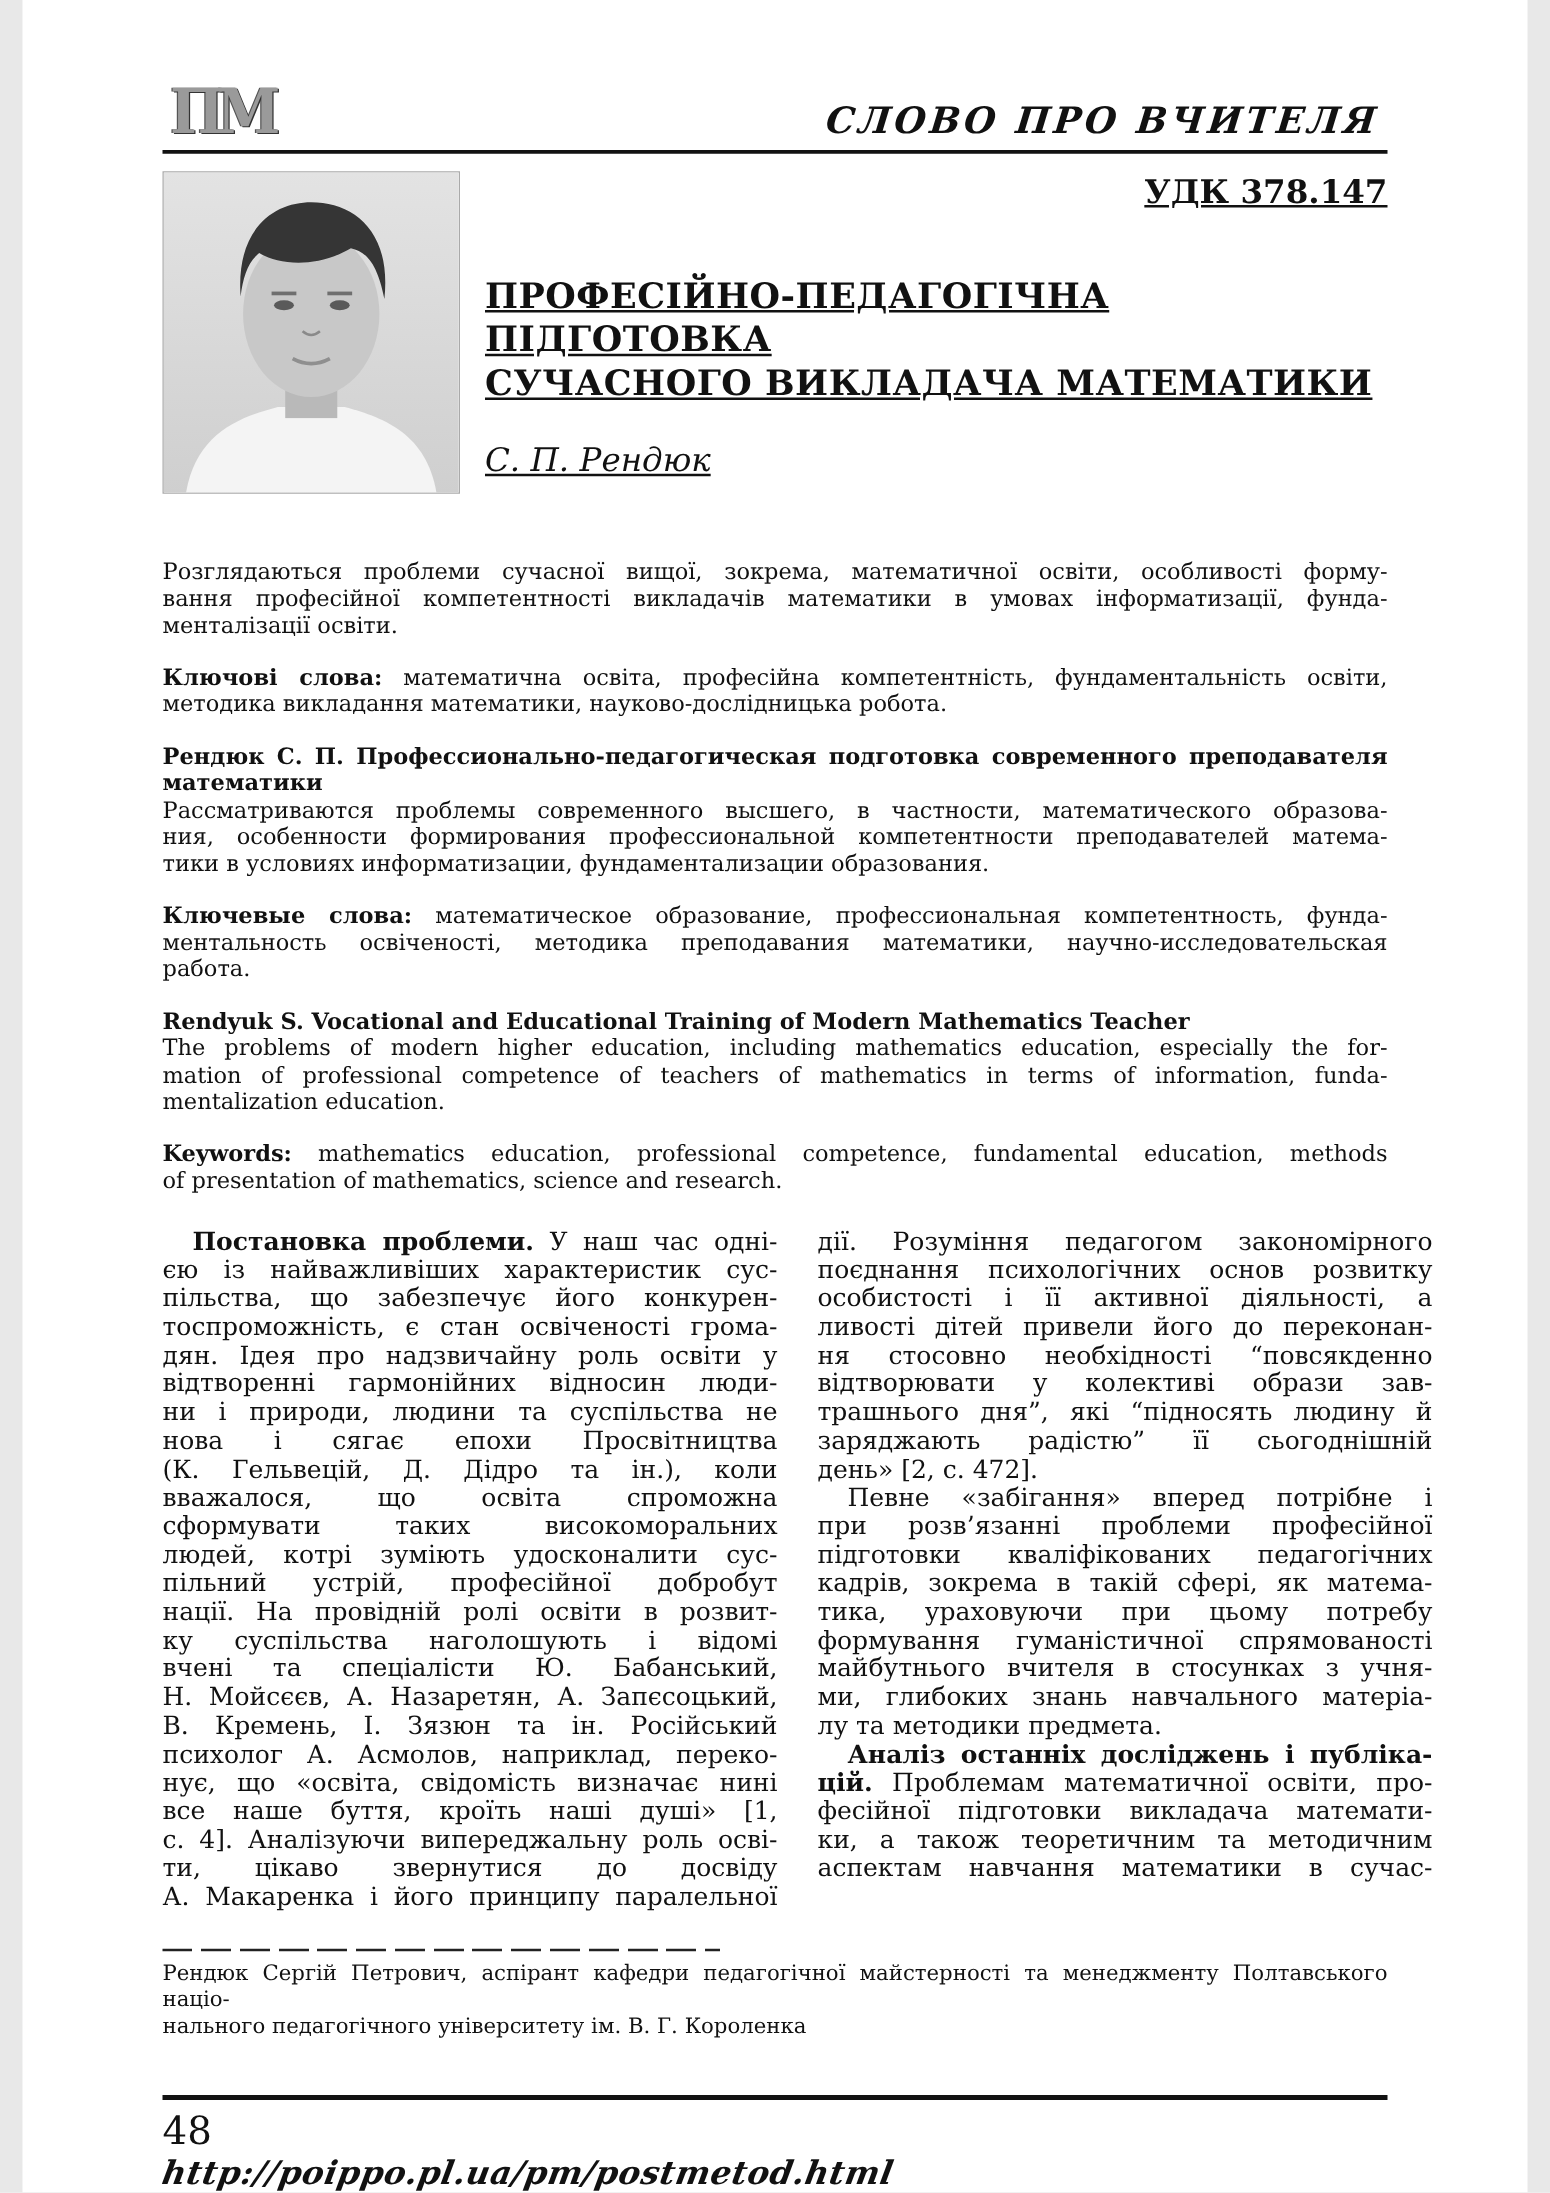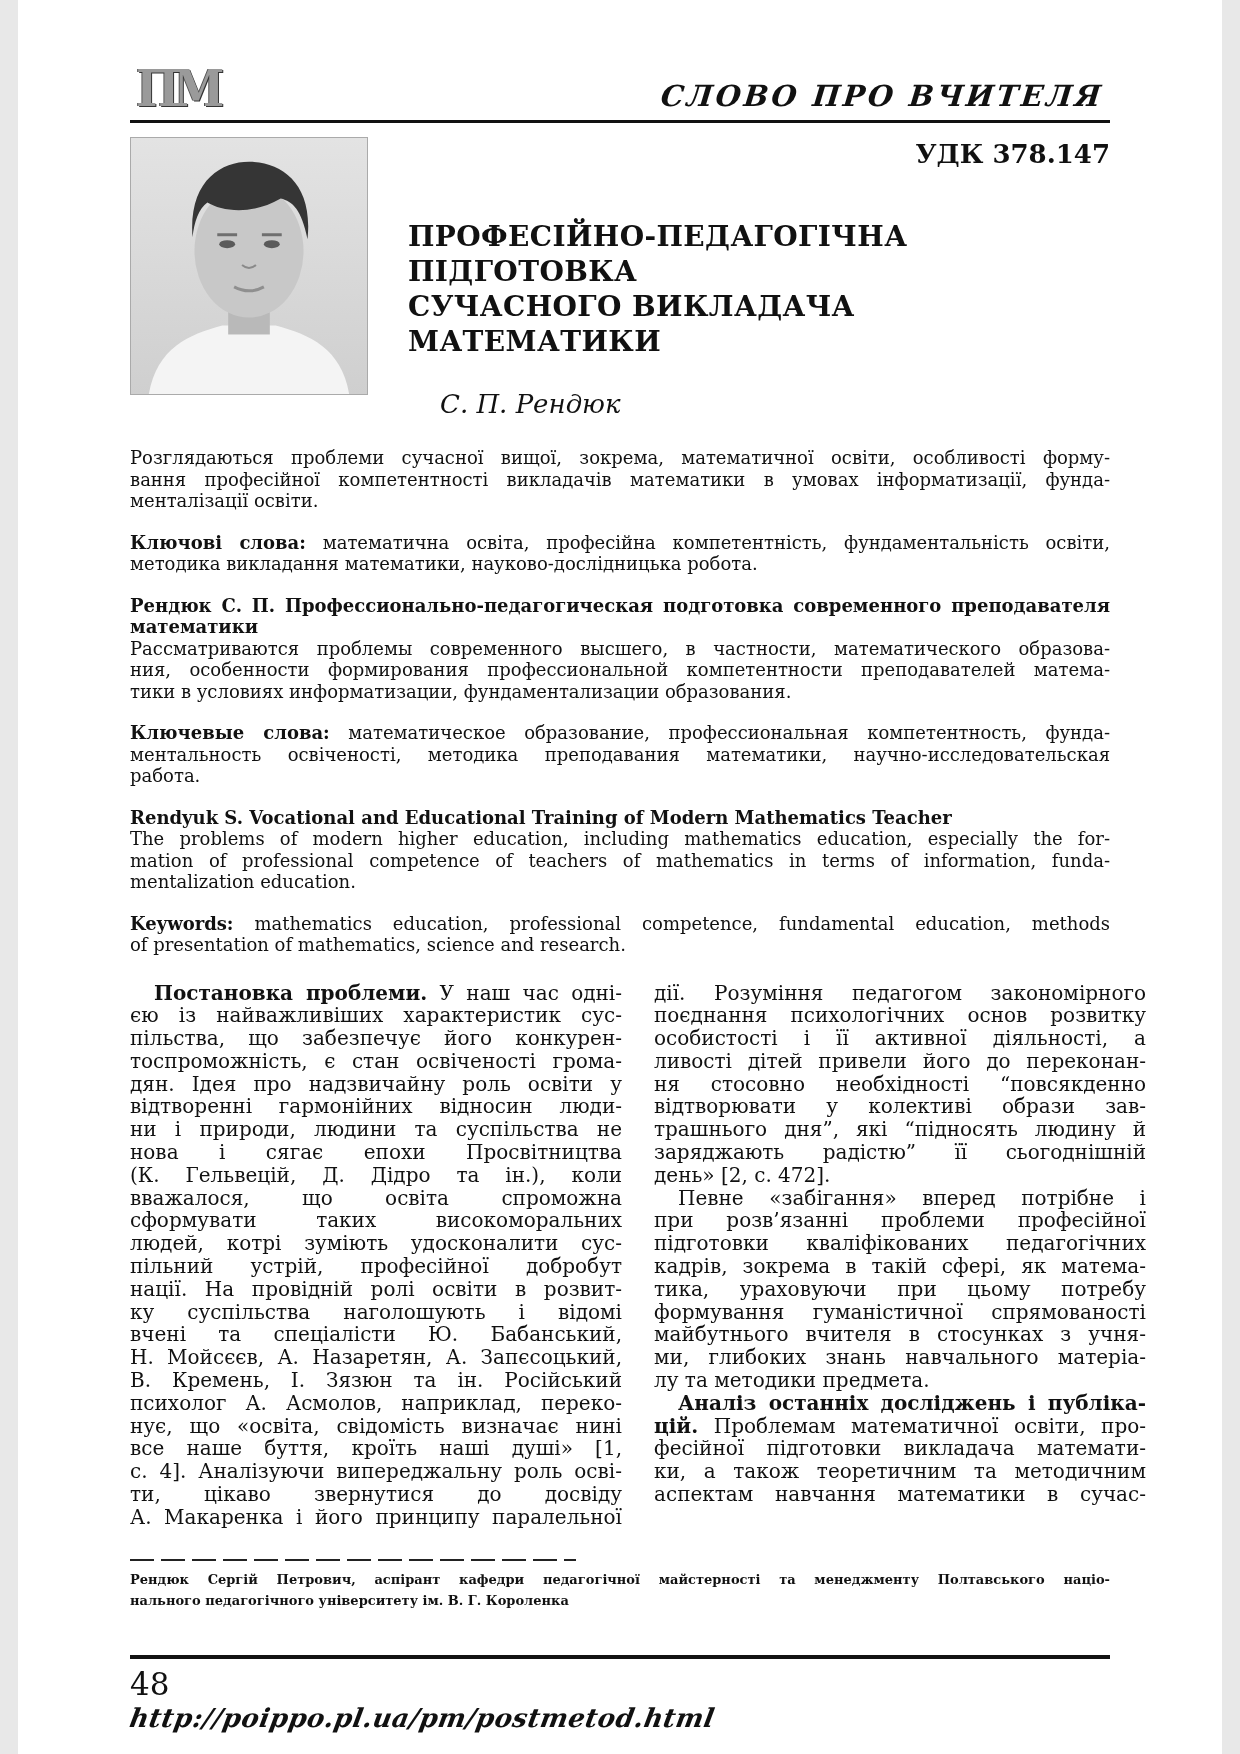--- a/index.html
+++ b/index.html
@@ -26,45 +26,45 @@
     font-size:29px;font-weight:bold;font-style:italic;
     letter-spacing:3px;line-height:32px;
     transform:skewX(-6deg);
   }
   .rule-top{height:3px;background:#121212;}
   .rule-bottom{height:4px;background:#121212;}
   
   .lead{display:flex;margin-top:14px;height:260px;}
   .photo-wrap{width:238px;height:258px;flex:0 0 238px;border:1px solid #aaa;box-sizing:border-box;}
   .photo-wrap svg{display:block;width:100%;height:100%;}
-  .lead-right{flex:1;padding-left:40px;}
+  .lead-right{flex:1;padding-left:20px;text-decoration:underline;}
   .udk{text-align:right;font-weight:bold;font-size:26px;margin-top:2px;}
   .title{margin-top:50px;font-weight:bold;font-size:28px;line-height:35px;letter-spacing:0.4px;}
-  .author{margin-top:30px;font-style:italic;font-size:26px;margin-left:32px;}
+  .author{margin-top:30px;font-style:italic;font-size:26px;}
   
   .abstract{margin-top:50px;}
   .abs-block{margin-top:0;}
   .abs-block.gap{margin-top:20px;}
   .aline{font-size:18px;line-height:21.5px;height:21.5px;white-space:normal;}
   
   .jl{text-align:justify;text-align-last:justify;}
   .ll{text-align:left;text-align-last:left;}
   .ind{padding-left:24px;}
   
   .cols{display:flex;gap:32px;margin-top:26px;}
   .col{width:492px;flex:0 0 492px;}
   .bline{font-size:20px;line-height:22.8px;height:22.8px;}
   .para{margin:0;}
   
   .footnote{margin-top:30px;}
   .fn-dash{
     height:2px;width:446px;margin-bottom:8px;
     background:repeating-linear-gradient(90deg,#222 0px,#222 24px,transparent 24px,transparent 31px);
   }
-  .fline{font-size:13px;line-height:21px;font-weight:bold;}
+  .fline{font-size:17px;line-height:21px;}
   
   .footer-rule{margin-top:44px;}
   .footer-row{display:flex;justify-content:space-between;align-items:flex-start;margin-top:8px;flex-direction:column;}
   .page-num{font-size:31px;line-height:34px;}
   .footer-url{
     font-size:26px;font-weight:bold;font-style:italic;
     transform:skewX(-10deg);letter-spacing:0.5px;line-height:34px;
   }
   b{font-weight:bold;}
 </style>

